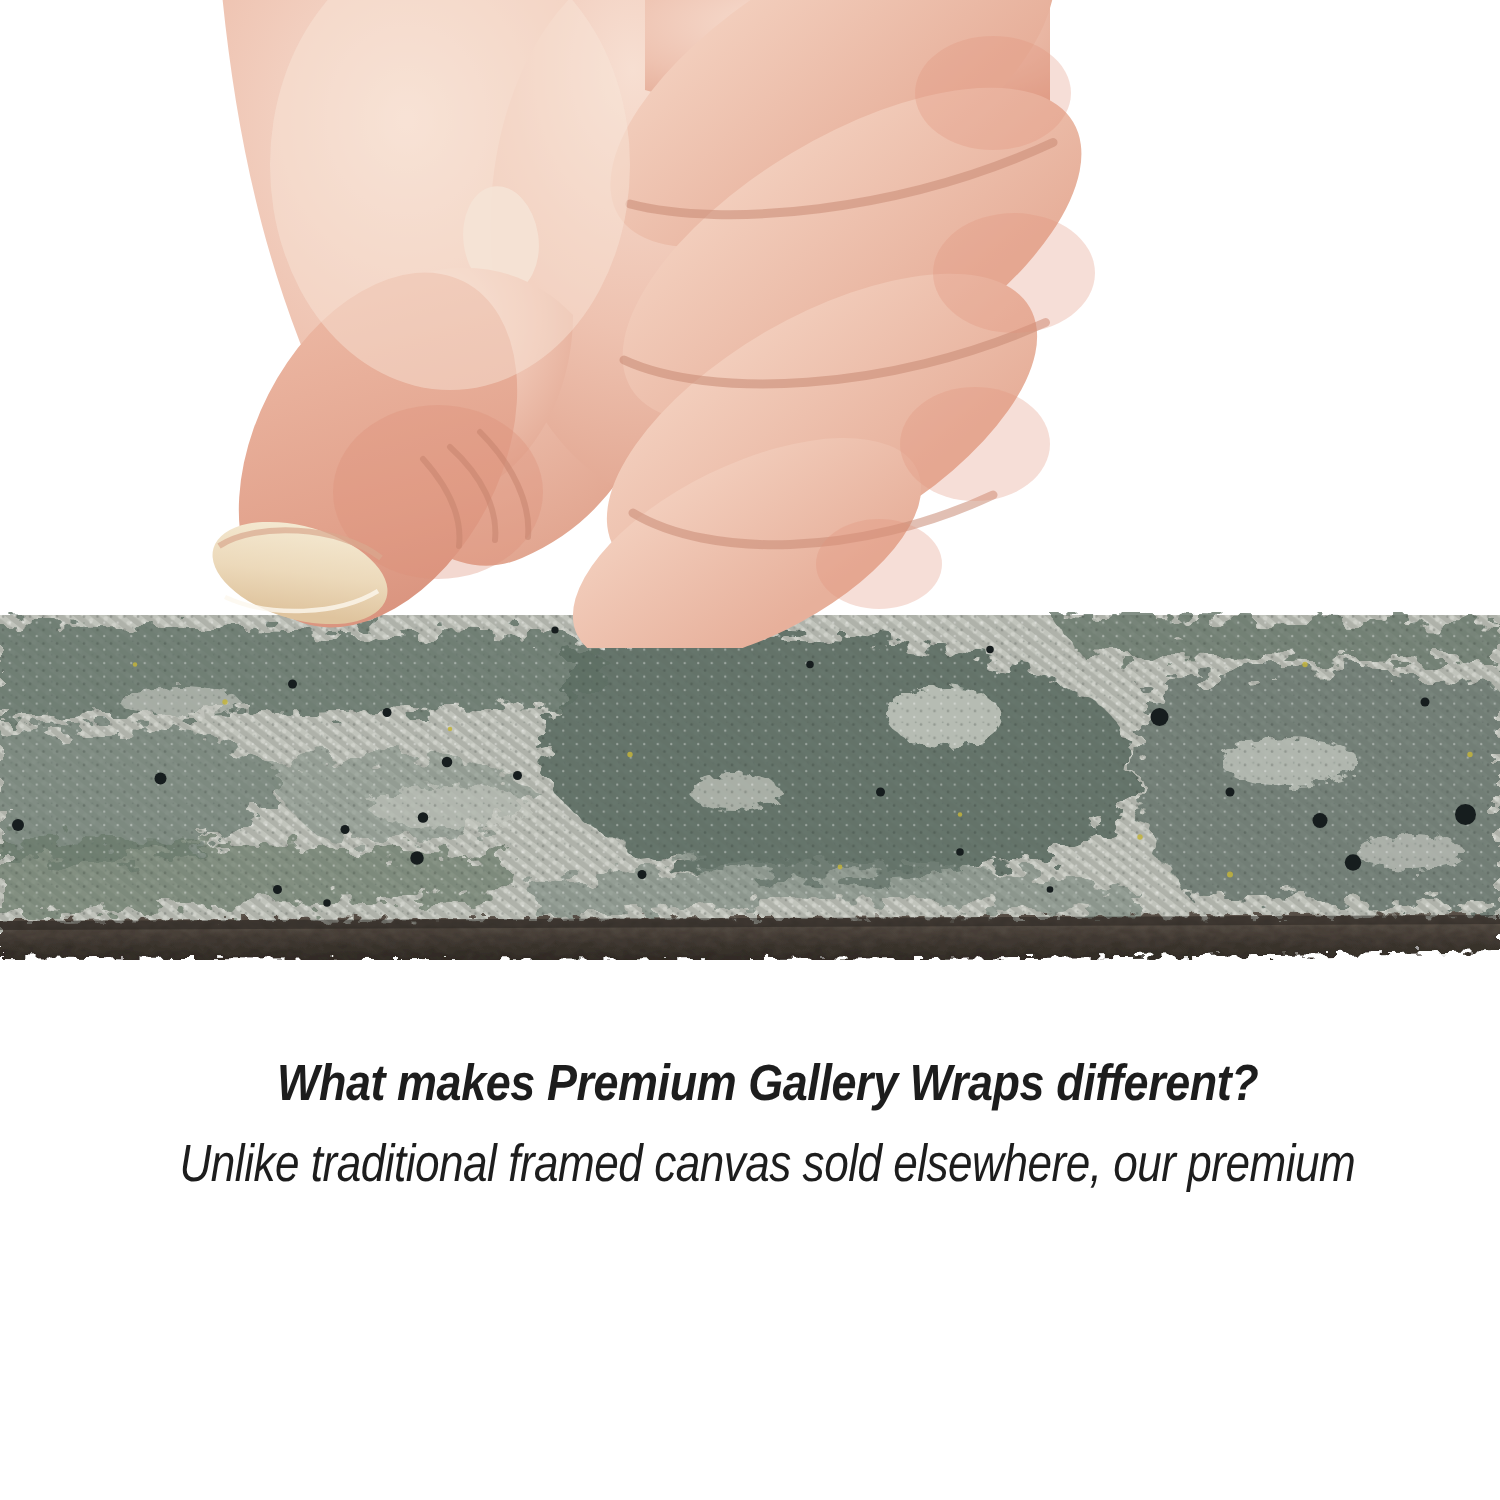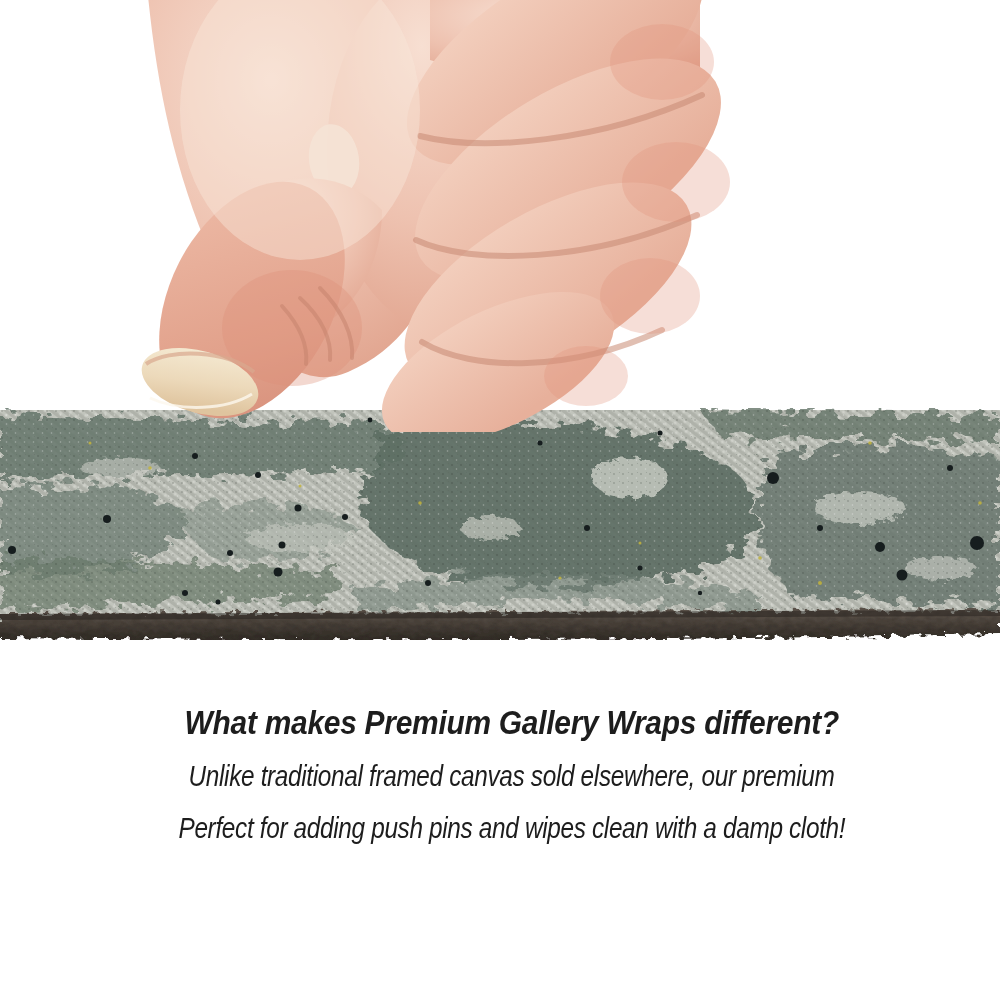--- a/index.html
+++ b/index.html
@@ -25,21 +25,21 @@
     position:absolute;top:700px;left:12px;width:1000px;
     z-index:4;text-align:center;color:#1d1d1d;
   }
   .headline{
     margin:0 0 8px 0;
     font-size:34px;font-style:italic;font-weight:700;
     line-height:44px;letter-spacing:-0.3px;white-space:nowrap;
   }
   .headline > span{display:inline-block;transform:scaleX(0.88);transform-origin:center;}
   .body-line{
-    margin:12px;font-size:29px;font-style:italic;font-weight:400;
+    margin:12px;font-size:35px;font-style:italic;font-weight:400;
     line-height:40px;letter-spacing:-0.4px;white-space:nowrap;
   }
   .body-line > span{display:inline-block;transform:scaleX(0.84);transform-origin:center;}
 </style>
 </head>
 <body>
 
 <div class="stage">
 
   <div class="strip-wrap">
@@ -210,16 +210,15 @@
 
       <ellipse cx="300" cy="110" rx="120" ry="150" fill="#f9e6da" opacity="0.45"></ellipse>
     </svg>
   </div>
 
   <div class="text-block">
     <h2 class="headline">
       <span>What makes Premium Gallery Wraps different?</span>
     </h2>
     <p class="body-line"><span>Unlike traditional framed canvas sold elsewhere, our premium</span></p>
-    <p class="body-line"><span>Perfect for adding push pins and wipes clean with a damp cloth!</span></p>
   </div>
 
 </div>
 
 </body></html>

